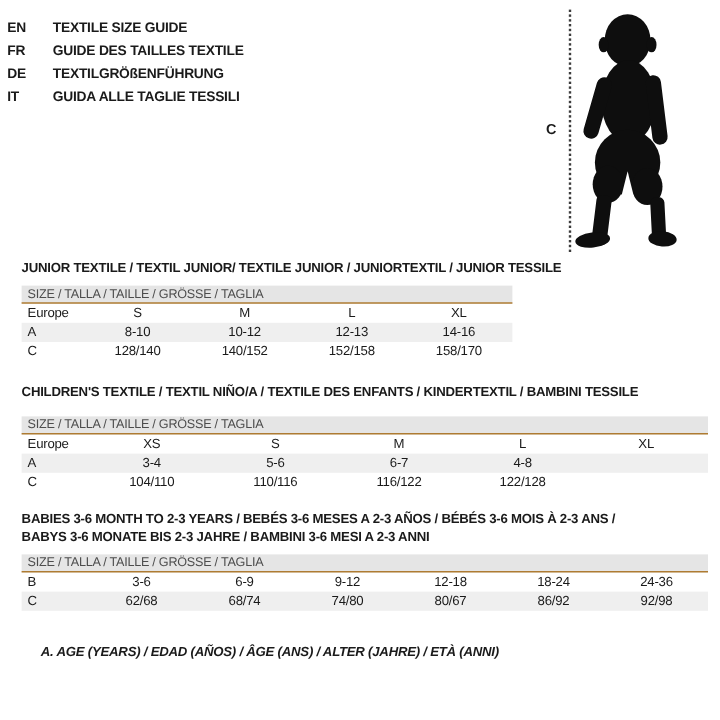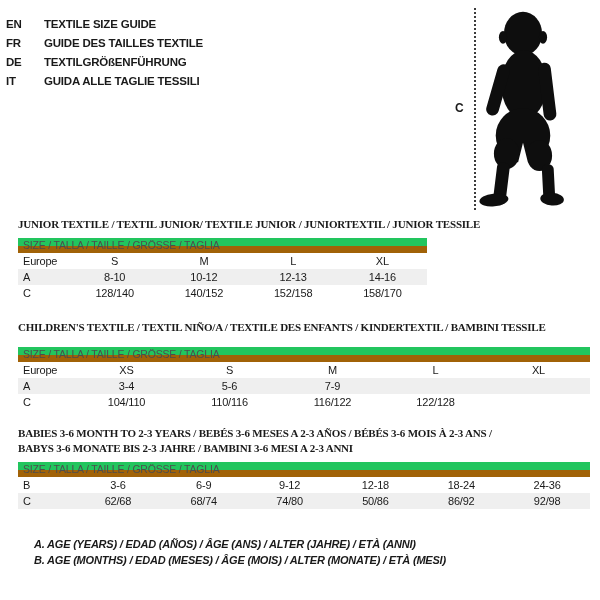--- a/index.html
+++ b/index.html
@@ -13,26 +13,26 @@
   .langs{left:6px;top:15px;font-size:11.5px;font-weight:bold;letter-spacing:-0.2px;}
   .lang-row{display:flex;line-height:19px;}
   .lang-code{width:38px;}
 
   
   .fig-line{left:474px;top:8px;height:202px;border-left:2px dotted #3c3c3c;width:0;}
   .fig-c{left:455px;top:101px;font-size:12px;font-weight:bold;}
   .baby{left:477px;top:10px;}
 
   
-  .sec-title{left:18px;font-size:11px;font-weight:bold;letter-spacing:-0.2px;line-height:15px;white-space:nowrap;font-family:Liberation Serif, serif;}
+  .sec-title{left:18px;font-size:11px;font-weight:bold;letter-spacing:-0.2px;line-height:15px;white-space:nowrap;}
 
   
   .size-bar{
-    background:#22c55e;color:#4d4d4d;font-size:10.5px;line-height:14px;height:15px;
-    padding-left:5px;border-bottom:7px solid #a16207;box-sizing:border-box;letter-spacing:-0.2px;
+    background:#e5e5e5;color:#4d4d4d;font-size:10.5px;line-height:14px;height:15px;
+    padding-left:5px;border-bottom:1px solid #a16207;box-sizing:border-box;letter-spacing:-0.2px;
   }
   .trow{display:grid;height:16px;line-height:16px;font-size:11px;letter-spacing:-0.2px;}
   .cols4{grid-template-columns:52px repeat(4,1fr);}
   .cols5{grid-template-columns:57px repeat(5,1fr);}
   .cols6{grid-template-columns:57px repeat(6,1fr);}
   .lbl{padding-left:5px;text-align:left;}
   .val{text-align:center;}
   .stripe{background:#efefef;}
 
   
@@ -132,21 +132,22 @@
     <span class="val">XS</span>
     <span class="val">S</span>
     <span class="val">M</span>
     <span class="val">L</span>
     <span class="val">XL</span>
   </div>
   <div class="trow cols5 stripe">
     <span class="lbl">A</span>
     <span class="val">3-4</span>
     <span class="val">5-6</span>
-    <span class="val">7-9</span>
+    <span class="val">6-7</span>
+    <span class="val">4-8</span>
   </div>
   <div class="trow cols5">
     <span class="lbl">C</span>
     <span class="val">104/110</span>
     <span class="val">110/116</span>
     <span class="val">116/122</span>
     <span class="val">122/128</span>
   </div>
 </div>
 
@@ -163,22 +164,21 @@
     <span class="val">9-12</span>
     <span class="val">12-18</span>
     <span class="val">18-24</span>
     <span class="val">24-36</span>
   </div>
   <div class="trow cols6 stripe">
     <span class="lbl">C</span>
     <span class="val">62/68</span>
     <span class="val">68/74</span>
     <span class="val">74/80</span>
-    <span class="val">50/86</span>
+    <span class="val">80/67</span>
     <span class="val">86/92</span>
     <span class="val">92/98</span>
   </div>
 </div>
 
 <div class="abs notes">
   <div>A. AGE (YEARS) / EDAD (AÑOS) / ÂGE (ANS) / ALTER (JAHRE) / ETÀ (ANNI)</div>
-  <div>B. AGE (MONTHS) / EDAD (MESES) / ÂGE (MOIS) / ALTER (MONATE) / ETÀ (MESI)</div>
 </div>
 
 </body></html>

